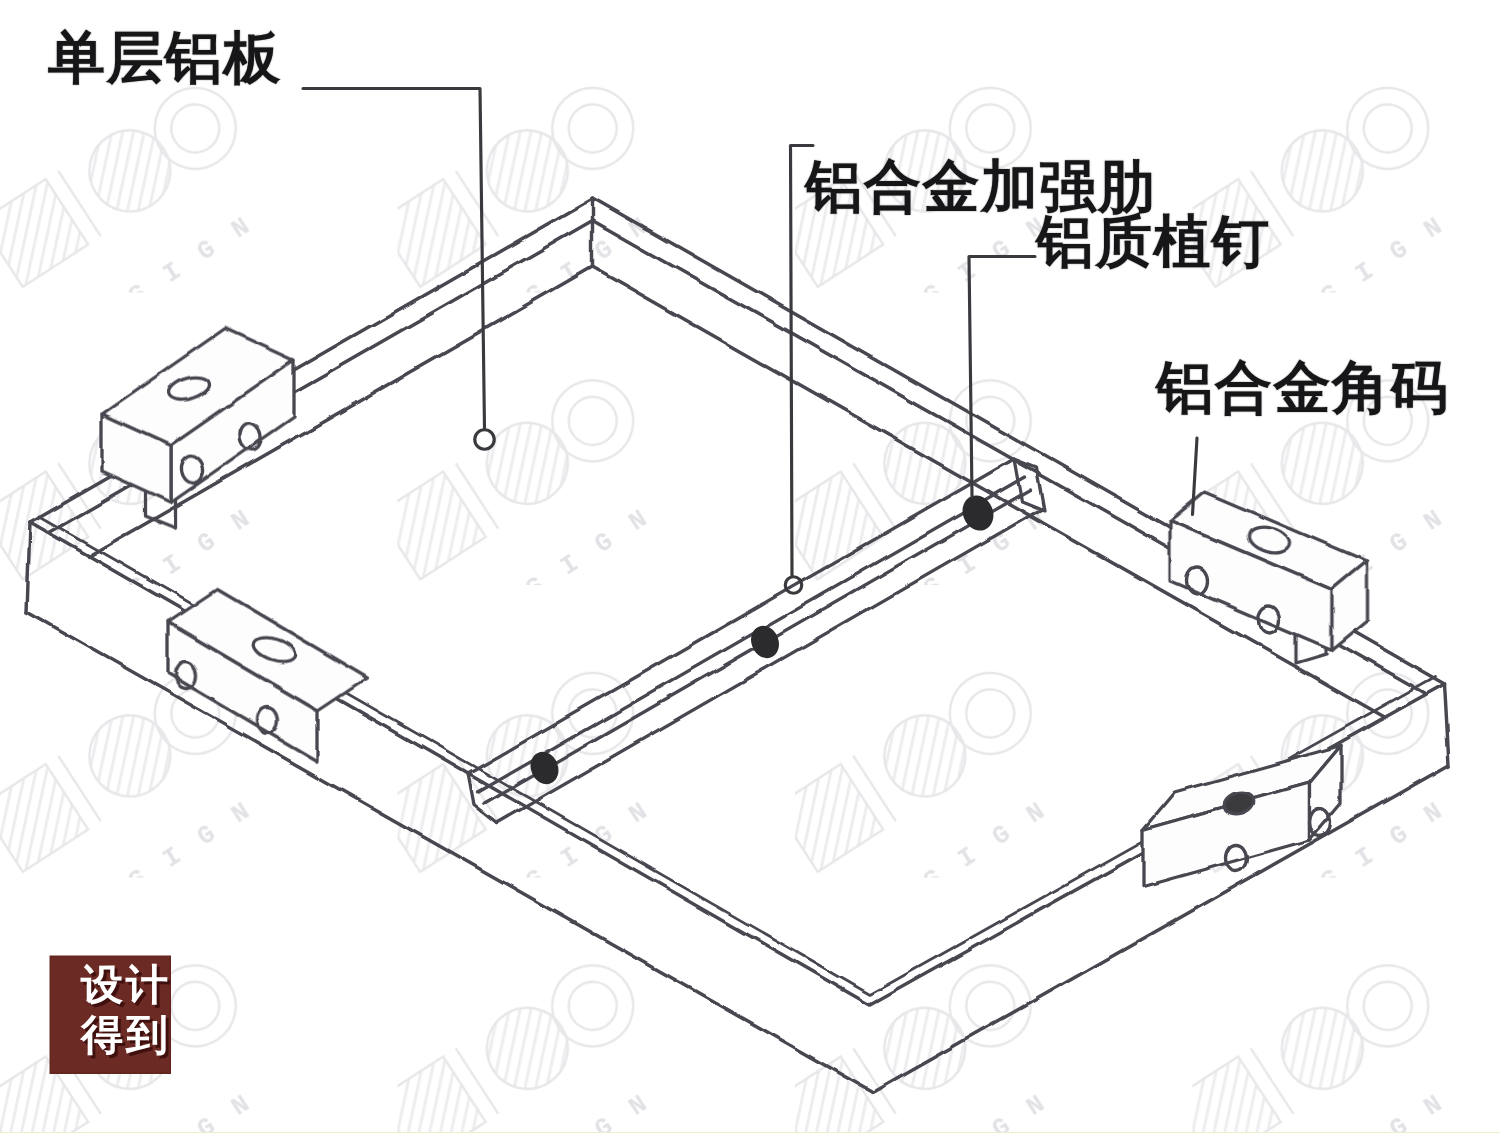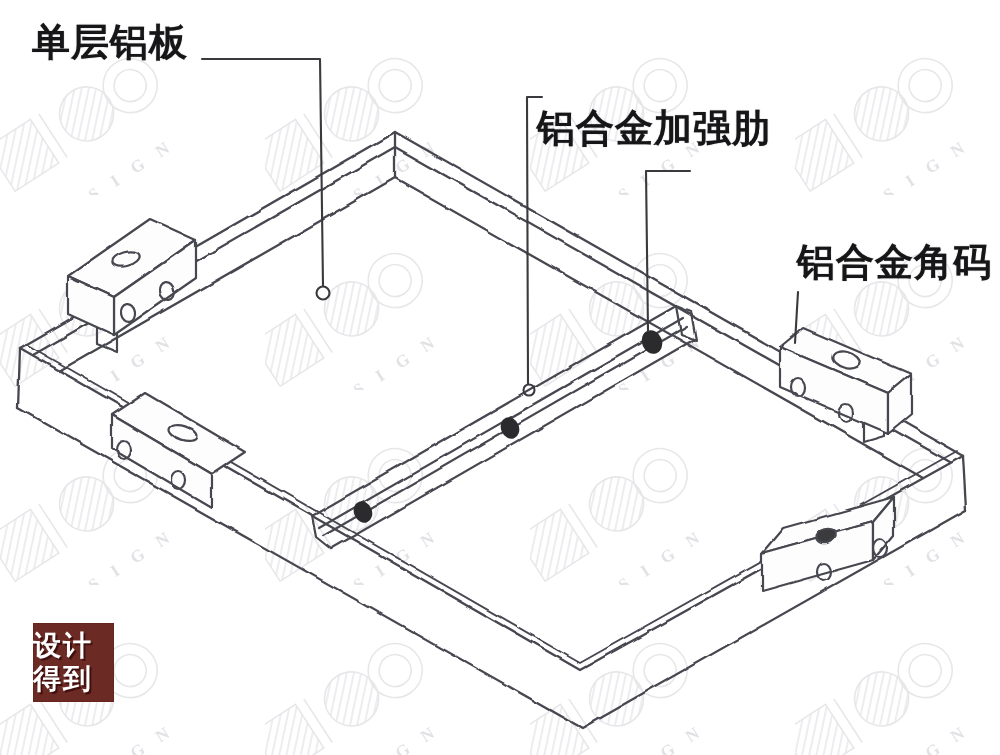--- a/index.html
+++ b/index.html
@@ -1,31 +1,31 @@
 <!DOCTYPE html>
 <html><head>
 <meta charset="utf-8">
 <style>
   html,body{margin:0;padding:0;background:#ffffff;}
   #stage{
     position:relative;width:1000px;height:755px;overflow:hidden;
     background:#84cc16;
-    font-family:Liberation Serif, serif;
+    font-family:Liberation Mono, monospace;
   }
   #stage svg{position:absolute;left:0;top:0;}
   .part-label{
     position:absolute;
     font-size:38px;font-weight:bold;color:#161618;
     letter-spacing:1px;line-height:1;white-space:nowrap;
     text-shadow:0 0 1px rgba(20,20,20,.6);
   }
   #brand-logo{
-    position:absolute;left:33px;top:623px;width:81px;height:79px;
+    position:absolute;left:33px;top:637px;width:81px;height:79px;
     background:#6B2A24;color:#ffffff;
-    display:flex;flex-direction:column;align-items:flex-start;justify-content:center;
+    display:flex;flex-direction:column;align-items:flex-end;justify-content:center;
     font-weight:bold;font-size:28px;line-height:1.15;letter-spacing:2px;
     text-shadow:2px 2px 0 rgba(55,12,10,.85);
     box-shadow:0 0 0 1px rgba(90,30,25,.4) inset;
   }
 </style>
 </head>
 <body>
 
 <div id="stage">
 
@@ -132,21 +132,22 @@
       <g>
         <path d="M798,292 L795,343"></path>
       </g>
     </g>
   </svg>
 
   <div class="part-label" style="left:32px;top:23px;">单层铝板</div>
 
   <div class="part-label" style="left:537px;top:71px;margin-top:38px;">铝合金加强肋</div>
 
+  <div class="part-label" style="left:691px;top:146px;">铝质植钉</div>
 
-  <div class="part-label" style="left:797px;top:243px;">铝合金角码</div>
+  <div class="part-label" style="left:771px;top:243px;">铝合金角码</div>
 
   <div id="brand-logo">
     <span>设计</span>
     <span>得到</span>
   </div>
 
 </div>
 
 </body></html>

